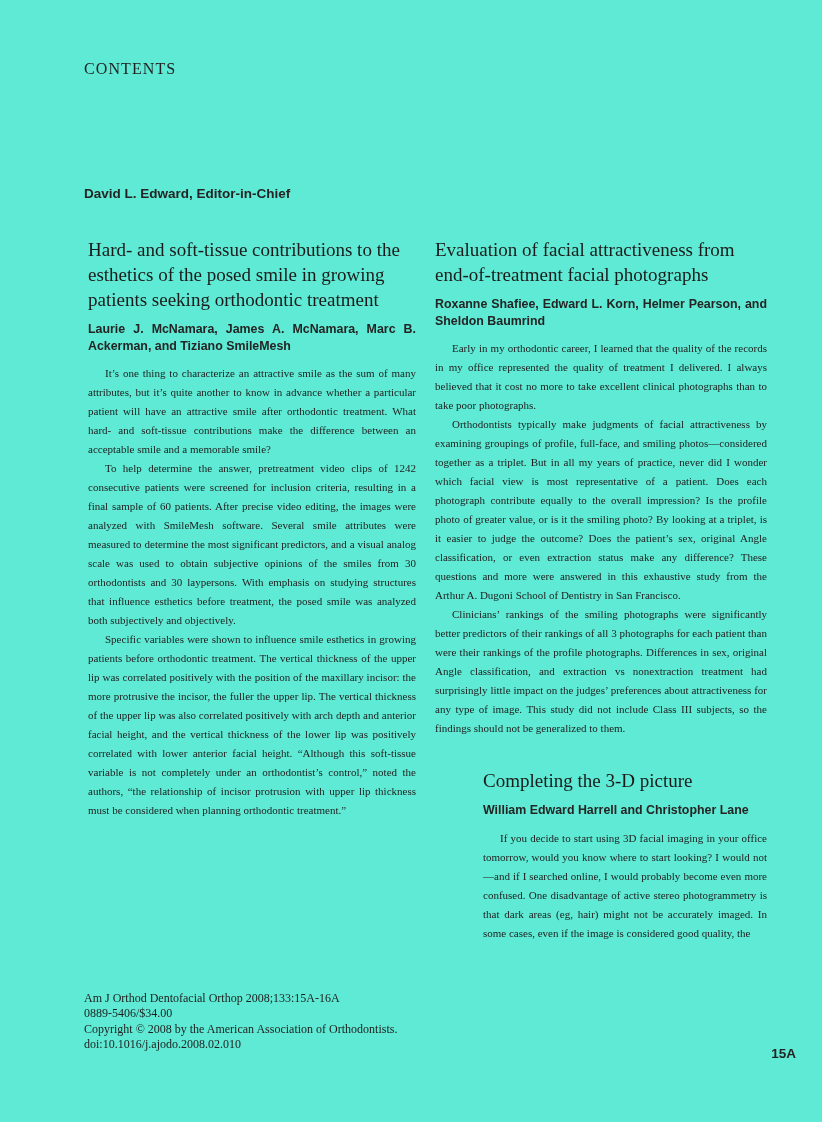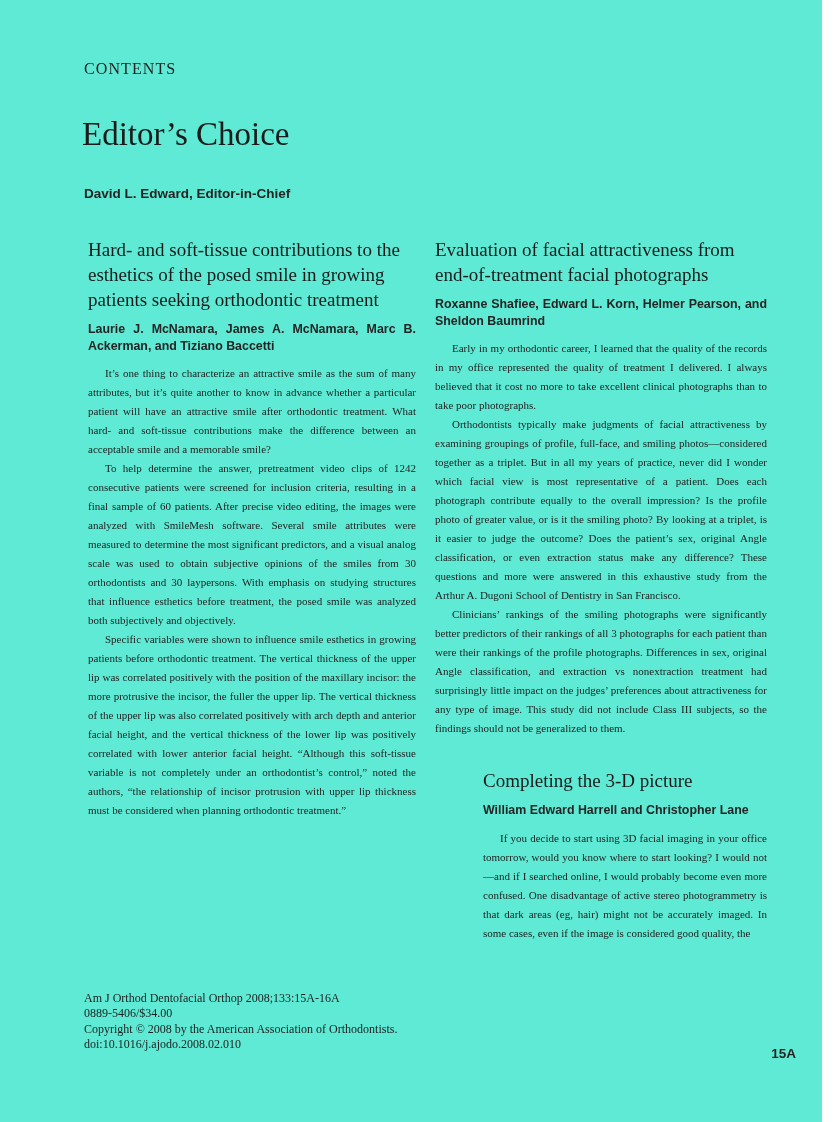--- a/index.html
+++ b/index.html
@@ -106,30 +106,29 @@
     text-align: right;
   }
 </style>
 </head>
 <body>
 
 <div class="page">
 
   <div class="contents-label">CONTENTS</div>
 
-  <h1 class="main-title" style="margin:0;">Editor’s Choice</h1>
 
   <div class="byline">David L. Edward, Editor-in-Chief</div>
 
   <div class="columns">
 
     <div class="col-left">
       <section>
         <h2 class="article-title">Hard- and soft-tissue contributions to the esthetics of the posed smile in growing patients seeking orthodontic treatment</h2>
-        <div class="article-authors">Laurie J. McNamara, James A. McNamara, Marc B. Ackerman, and Tiziano Baccetti</div>
+        <div class="article-authors">Laurie J. McNamara, James A. McNamara, Marc B. Ackerman, and Tiziano SmileMesh</div>
         <div class="article-body">
           <p>It’s one thing to characterize an attractive smile as the sum of many attributes, but it’s quite another to know in advance whether a particular patient will have an attractive smile after orthodontic treatment. What hard- and soft-tissue contributions make the difference between an acceptable smile and a memorable smile?</p>
           <p>To help determine the answer, pretreatment video clips of 1242 consecutive patients were screened for inclusion criteria, resulting in a final sample of 60 patients. After precise video editing, the images were analyzed with SmileMesh software. Several smile attributes were measured to determine the most significant predictors, and a visual analog scale was used to obtain subjective opinions of the smiles from 30 orthodontists and 30 laypersons. With emphasis on studying structures that influence esthetics before treatment, the posed smile was analyzed both subjectively and objectively.</p>
           <p>Specific variables were shown to influence smile esthetics in growing patients before orthodontic treatment. The vertical thickness of the upper lip was correlated positively with the position of the maxillary incisor: the more protrusive the incisor, the fuller the upper lip. The vertical thickness of the upper lip was also correlated positively with arch depth and anterior facial height, and the vertical thickness of the lower lip was positively correlated with lower anterior facial height. “Although this soft-tissue variable is not completely under an orthodontist’s control,” noted the authors, “the relationship of incisor protrusion with upper lip thickness must be considered when planning orthodontic treatment.”</p>
         </div>
       </section>
     </div>
 
     <div class="col-right">
       <section>

